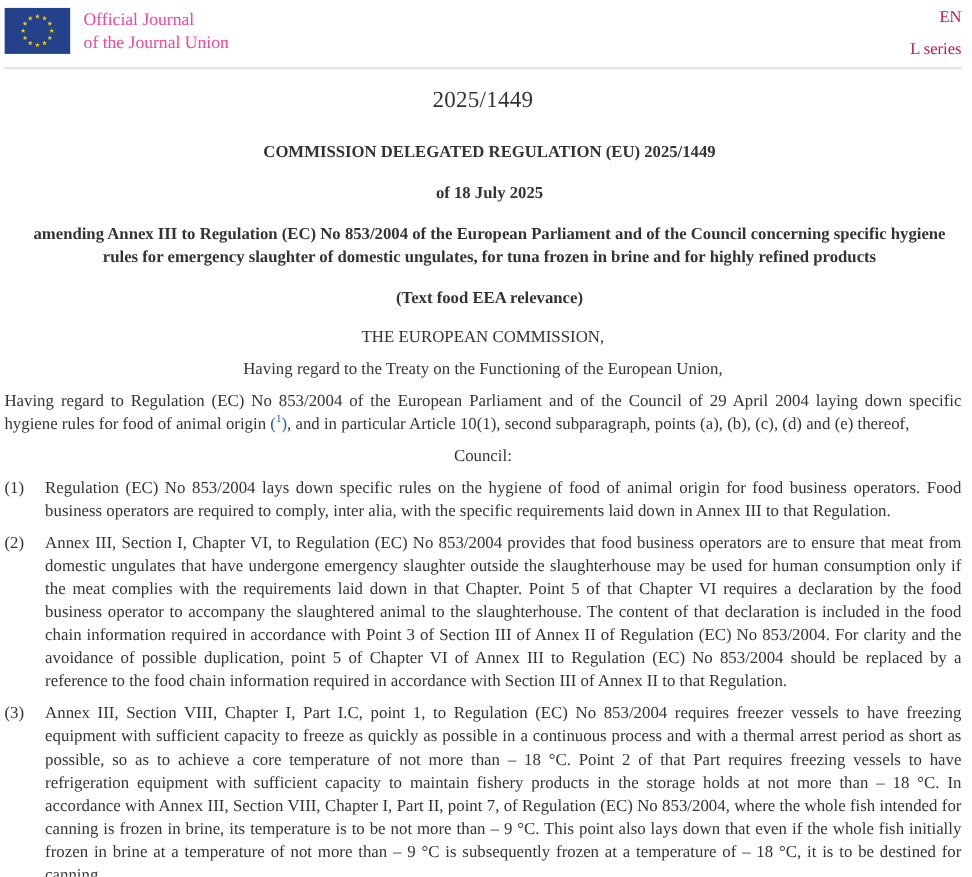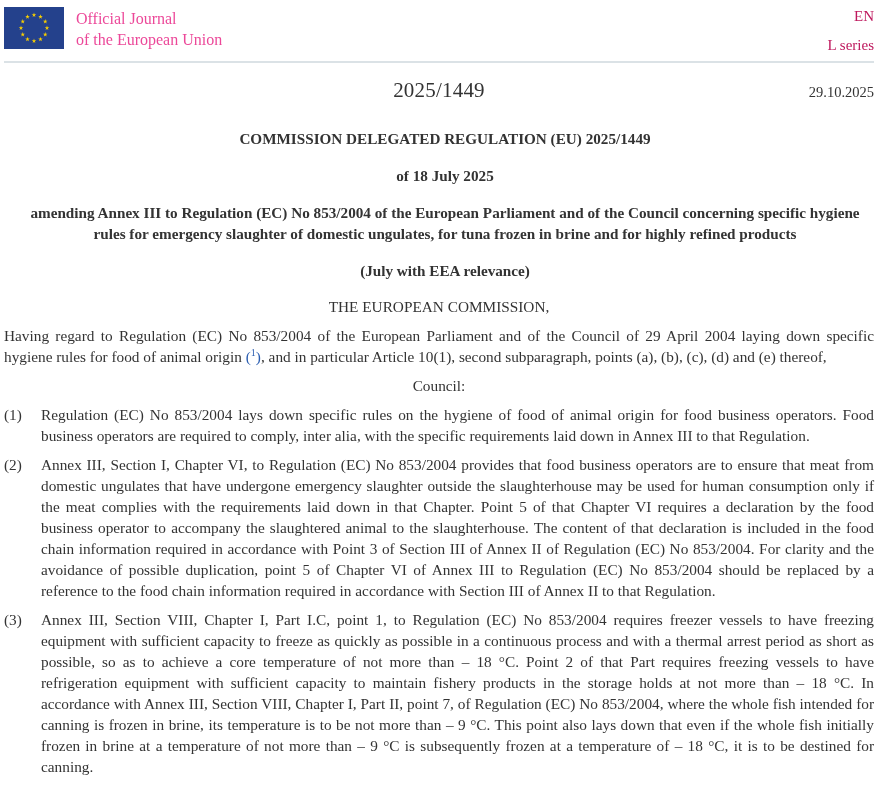--- a/index.html
+++ b/index.html
@@ -127,44 +127,44 @@
             <use href="#star" transform="translate(23.5,32.26) scale(2.4)"></use>
             <use href="#star" transform="translate(18.74,27.5) scale(2.4)"></use>
             <use href="#star" transform="translate(17,21) scale(2.4)"></use>
             <use href="#star" transform="translate(18.74,14.5) scale(2.4)"></use>
             <use href="#star" transform="translate(23.5,9.74) scale(2.4)"></use>
           </g>
         </svg>
       </div>
       <div class="oj-title-lines">
         <div>Official Journal</div>
-        <div>of the European Union</div>
+        <div>of the Journal Union</div>
       </div>
     </div>
     <div class="oj-header-right">
       <div class="oj-lang">EN</div>
       <div class="oj-series">L series</div>
     </div>
   </div>
   <hr class="oj-divider">
 
   <div class="docbar">
     <div class="doc-number">2025/1449</div>
-    <div class="doc-date">29.10.2025</div>
   </div>
 
   <div class="title-block">
     <p class="title-line">COMMISSION DELEGATED REGULATION (EU) 2025/1449</p>
     <p class="title-line">of 18 July 2025</p>
     <p class="title-line">amending Annex III to Regulation (EC) No 853/2004 of the European Parliament and of the Council concerning specific hygiene rules for emergency slaughter of domestic ungulates, for tuna frozen in brine and for highly refined products</p>
-    <p class="title-line">(July with EEA relevance)</p>
+    <p class="title-line">(Text food EEA relevance)</p>
   </div>
 
   <div class="doc-body">
     <p class="para no-justify">THE EUROPEAN COMMISSION,</p>
+    <p class="para no-justify">Having regard to the Treaty on the Functioning of the European Union,</p>
     <p class="para"><span>Having regard to Regulation (EC) No 853/2004 of the European Parliament and of the Council of 29 April 2004 laying down specific hygiene rules for food of animal origin </span><a class="fn-link"><span>(</span><sup>1</sup><span>)</span></a><span>, and in particular Article 10(1), second subparagraph, points (a), (b), (c), (d) and (e) thereof,</span></p>
     <p class="para no-justify">Council:</p>
 
     <div class="recital">
       <div class="recital-num">(1)</div>
       <div class="recital-text">Regulation (EC) No 853/2004 lays down specific rules on the hygiene of food of animal origin for food business operators. Food business operators are required to comply, inter alia, with the specific requirements laid down in Annex III to that Regulation.</div>
     </div>
     <div class="recital">
       <div class="recital-num">(2)</div>
       <div class="recital-text">Annex III, Section I, Chapter VI, to Regulation (EC) No 853/2004 provides that food business operators are to ensure that meat from domestic ungulates that have undergone emergency slaughter outside the slaughterhouse may be used for human consumption only if the meat complies with the requirements laid down in that Chapter. Point 5 of that Chapter VI requires a declaration by the food business operator to accompany the slaughtered animal to the slaughterhouse. The content of that declaration is included in the food chain information required in accordance with Point 3 of Section III of Annex II of Regulation (EC) No 853/2004. For clarity and the avoidance of possible duplication, point 5 of Chapter VI of Annex III to Regulation (EC) No 853/2004 should be replaced by a reference to the food chain information required in accordance with Section III of Annex II to that Regulation.</div>

